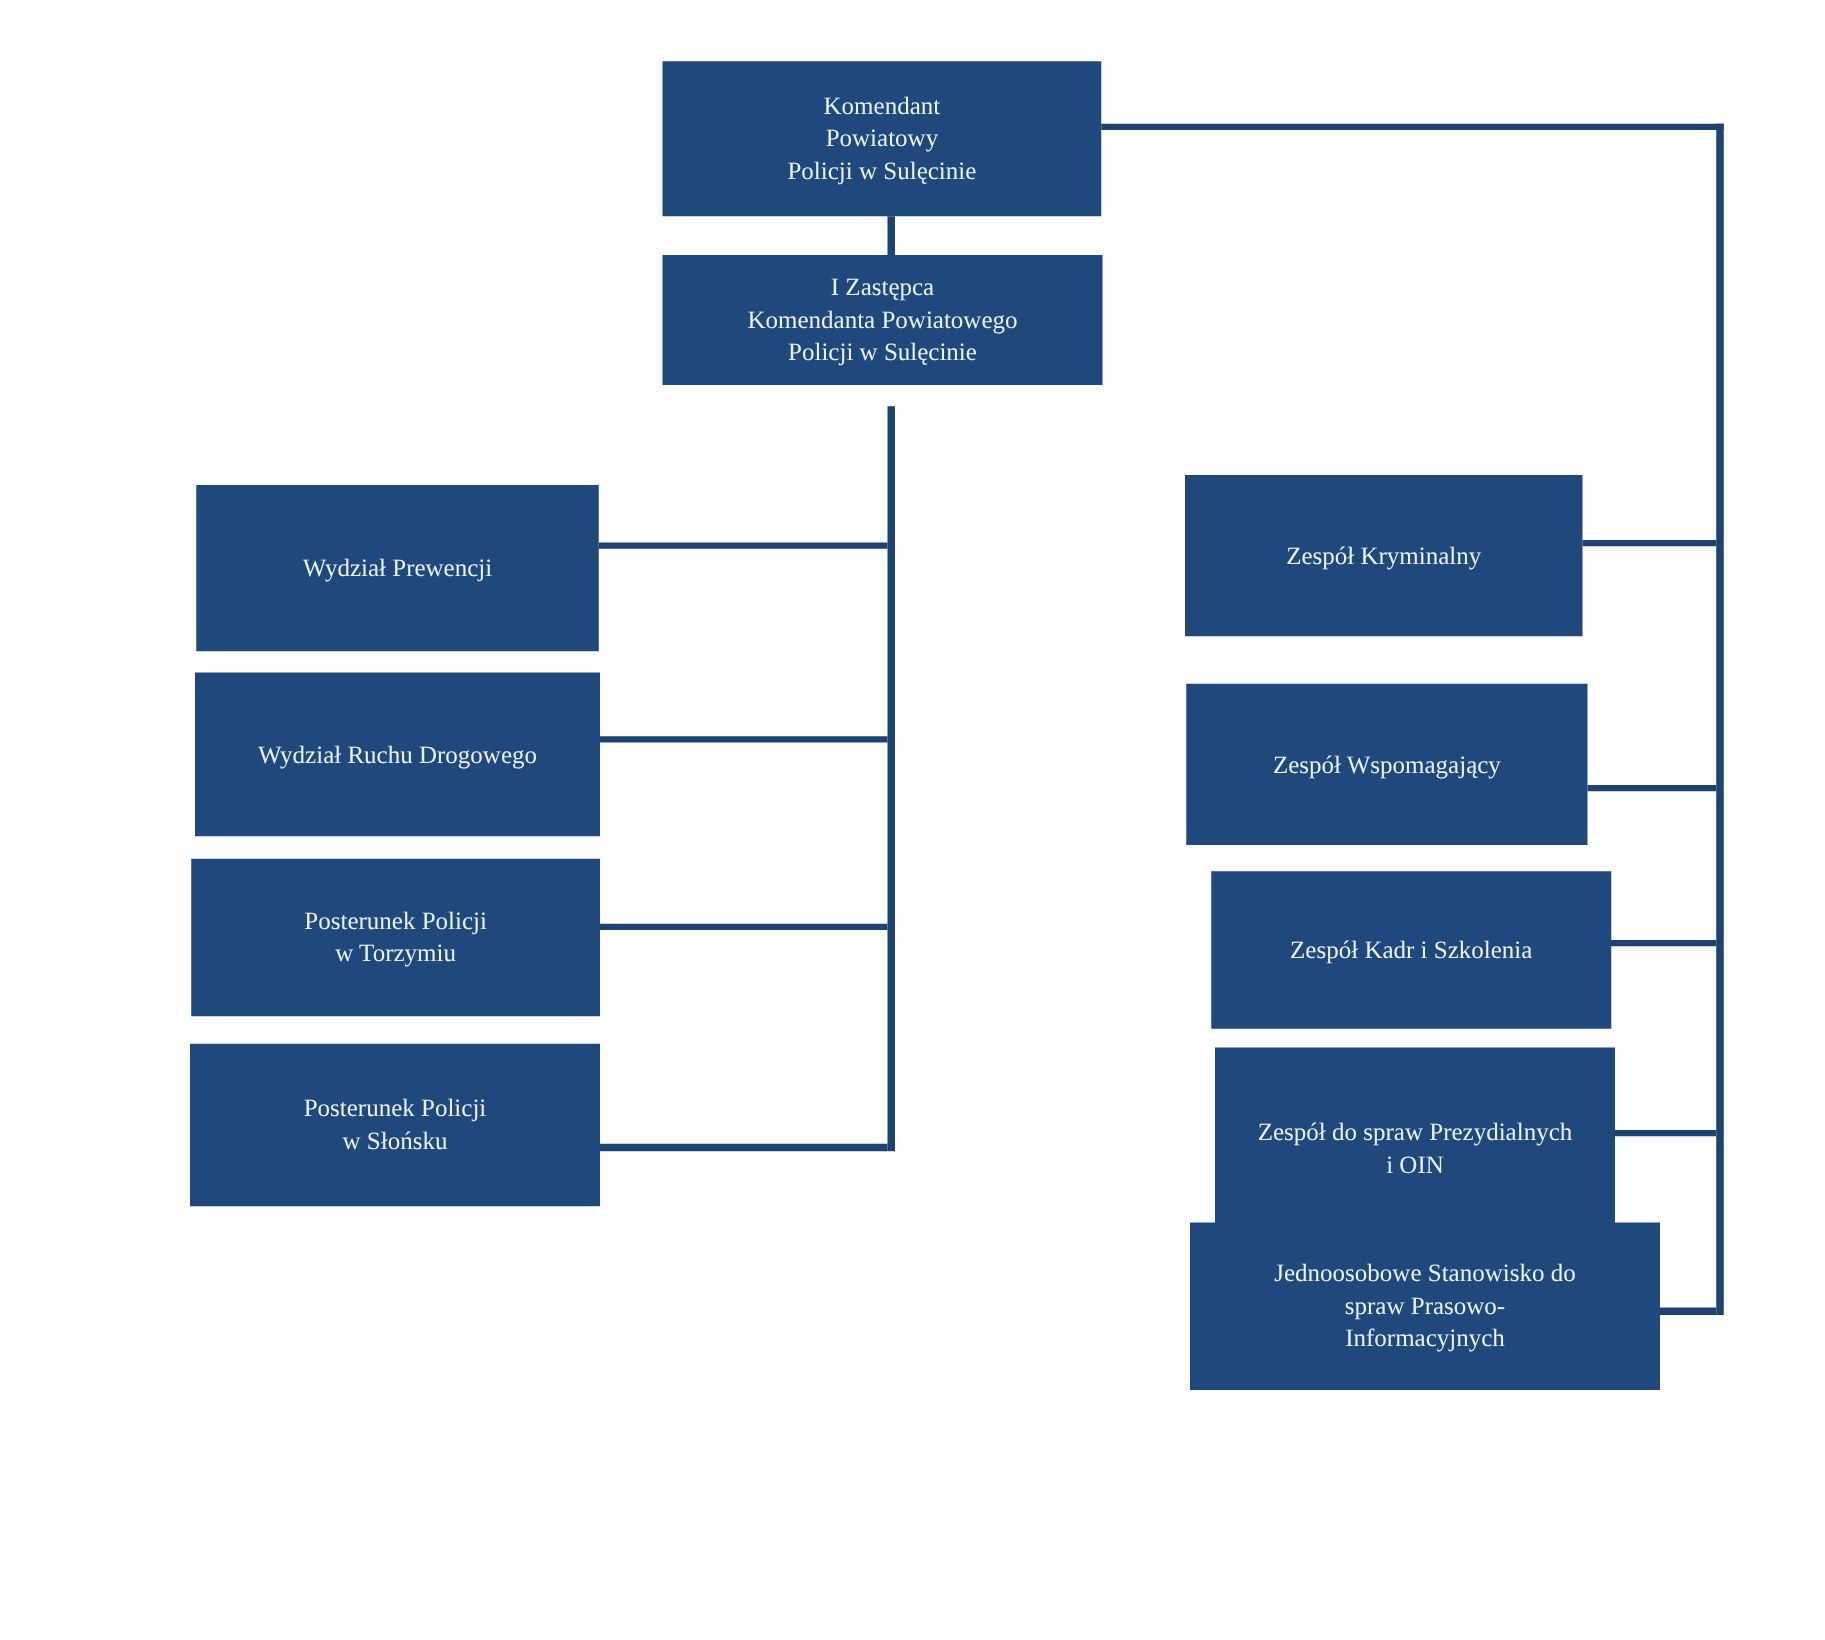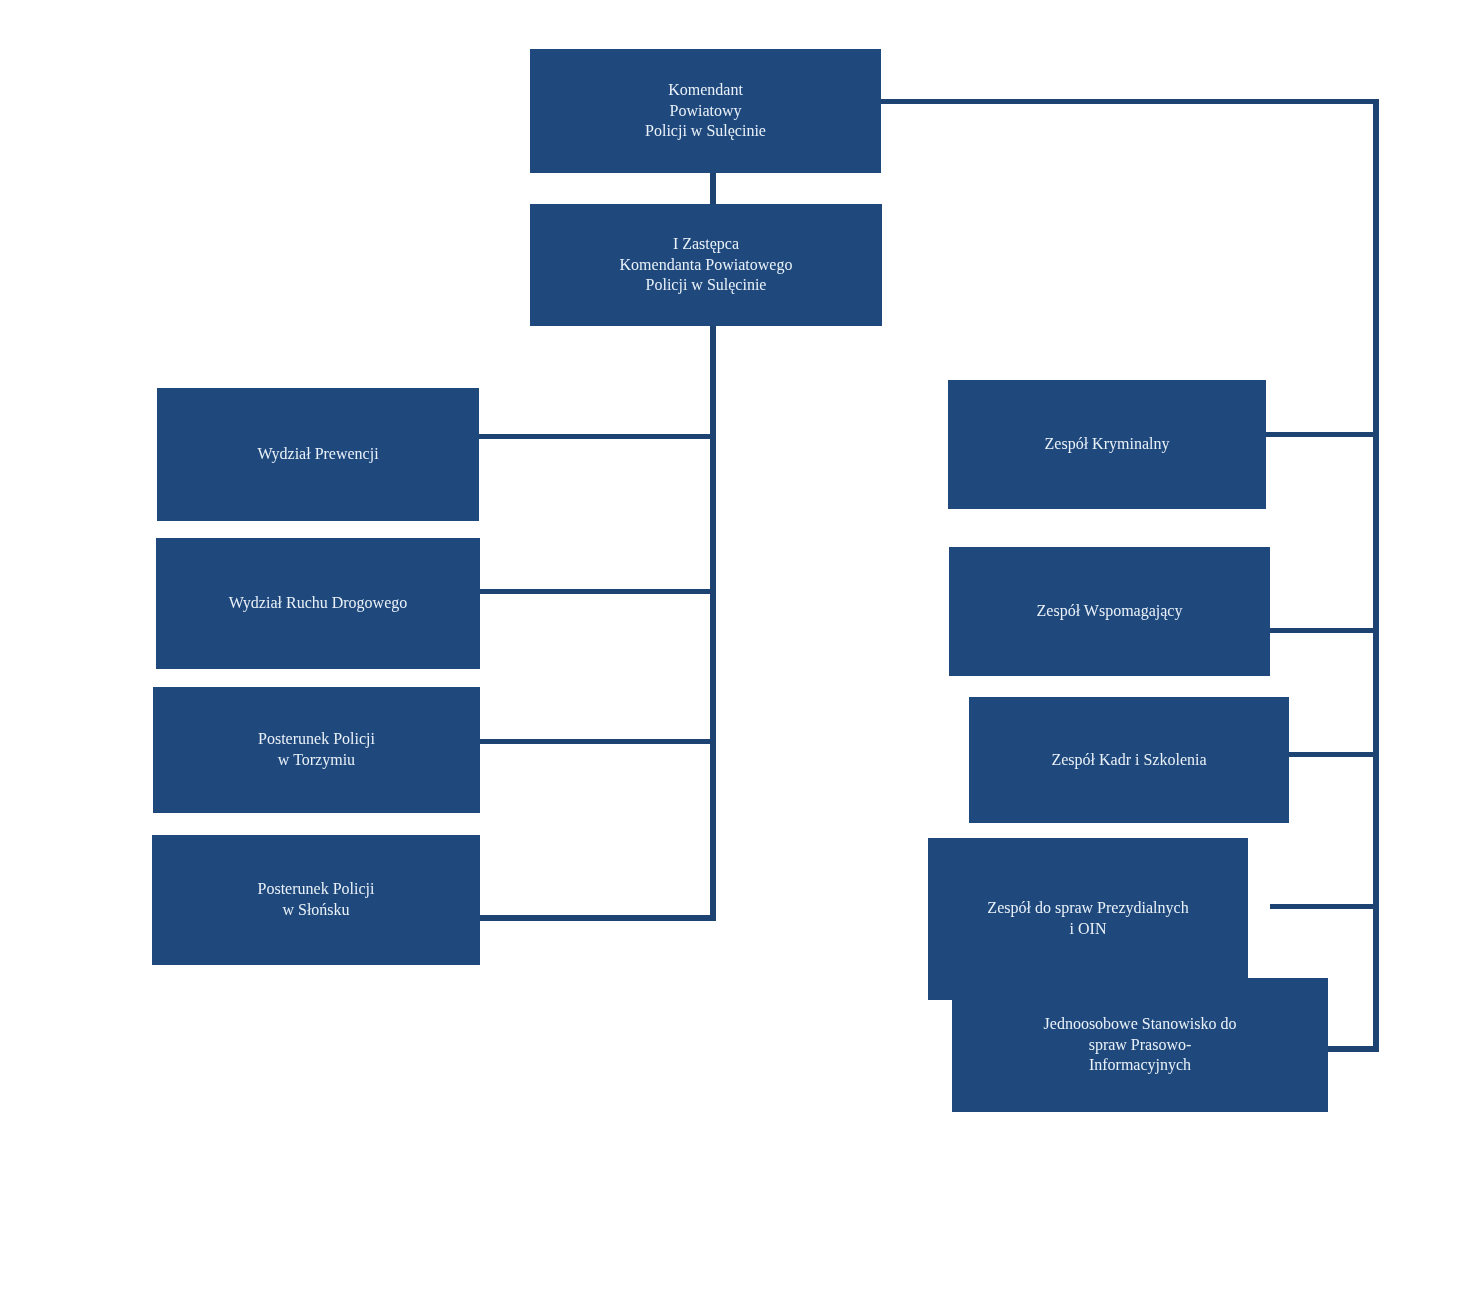--- a/index.html
+++ b/index.html
@@ -24,21 +24,21 @@
     background: var(--box);
     color: var(--text);
     display: flex;
     align-items: center;
     justify-content: center;
     text-align: center;
   }
   .node-label {
     display: block;
     white-space: pre-line;
-    font-size: 16px;
+    font-size: 20px;
     line-height: 1.3;
     padding: 2px 8px;
   }
   .line {
     position: absolute;
     background: var(--line);
   }
 </style>
 </head>
 <body>
@@ -57,21 +57,21 @@
   <div class="line" style="left:1270px;top:628px;width:103px;height:5px"></div>
   <div class="line" style="left:1271px;top:752px;width:102px;height:5px"></div>
   <div class="line" style="left:1270px;top:904px;width:103px;height:5px"></div>
   <div class="line" style="left:1273px;top:1046px;width:100px;height:6px"></div>
 
   <div class="node" style="left:530px;top:49px;width:351px;height:124px">
     <span class="node-label">Komendant
 Powiatowy
 Policji w Sulęcinie</span>
   </div>
-  <div class="node" style="left:530px;top:204px;width:352px;height:122px">
+  <div class="node" style="left:530px;top:204px;width:352px;height:104px">
     <span class="node-label">I Zastępca
 Komendanta Powiatowego
 Policji w Sulęcinie</span>
   </div>
 
   <div class="node" style="left:156px;top:538px;width:324px;height:131px">
     <span class="node-label">Wydział Ruchu Drogowego</span>
   </div>
   <div class="node" style="left:157px;top:388px;width:322px;height:133px">
     <span class="node-label">Wydział Prewencji</span>
@@ -87,21 +87,21 @@
 
   <div class="node" style="left:948px;top:380px;width:318px;height:129px">
     <span class="node-label">Zespół Kryminalny</span>
   </div>
   <div class="node" style="left:949px;top:547px;width:321px;height:129px">
     <span class="node-label">Zespół Wspomagający</span>
   </div>
   <div class="node" style="left:969px;top:697px;width:320px;height:126px">
     <span class="node-label">Zespół Kadr i Szkolenia</span>
   </div>
-  <div class="node" style="left:928px;top:838px;width:320px;height:162px">
+  <div class="node" style="left:972px;top:838px;width:320px;height:162px">
     <span class="node-label">Zespół do spraw Prezydialnych
 i OIN</span>
   </div>
   <div class="node" style="left:952px;top:978px;width:376px;height:134px">
     <span class="node-label">Jednoosobowe Stanowisko do
 spraw Prasowo-
 Informacyjnych</span>
   </div>
 
 </div>

